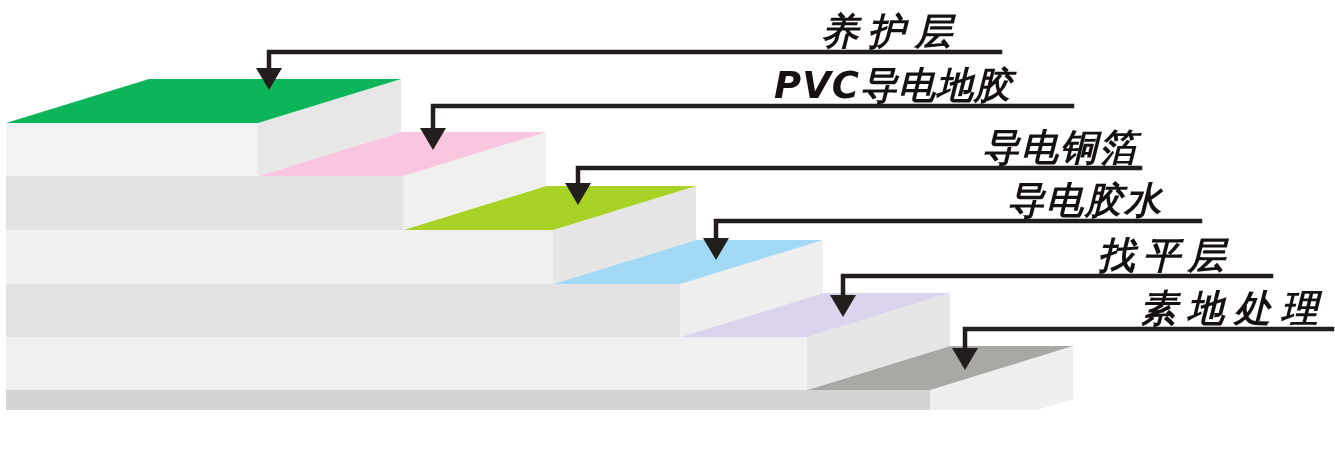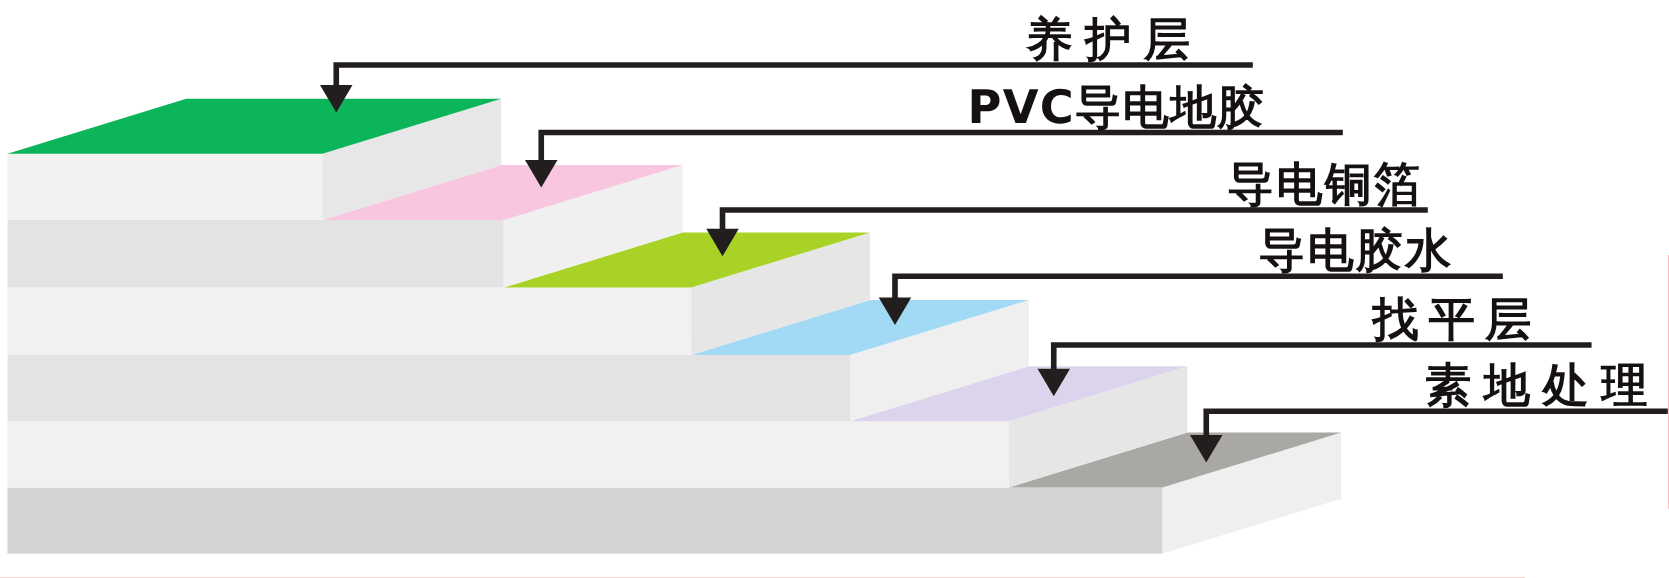--- a/index.html
+++ b/index.html
@@ -1,16 +1,16 @@
 <!DOCTYPE html>
 <html><head>
 <meta charset="utf-8">
 <style>
   html,body{margin:0;padding:0;background:#ffffff;}
-  .stage{position:relative;width:1335px;height:462px;background:#ef4444;overflow:hidden;}
+  .stage{position:relative;width:1335px;height:410px;background:#15803d;overflow:hidden;font-style:italic;}
   svg{display:block;}
   svg text{
     font-family:"DejaVu Sans","Liberation Sans",sans-serif;
     font-weight:600;
   }
 </style>
 </head>
 <body>
 
 <div class="stage">

